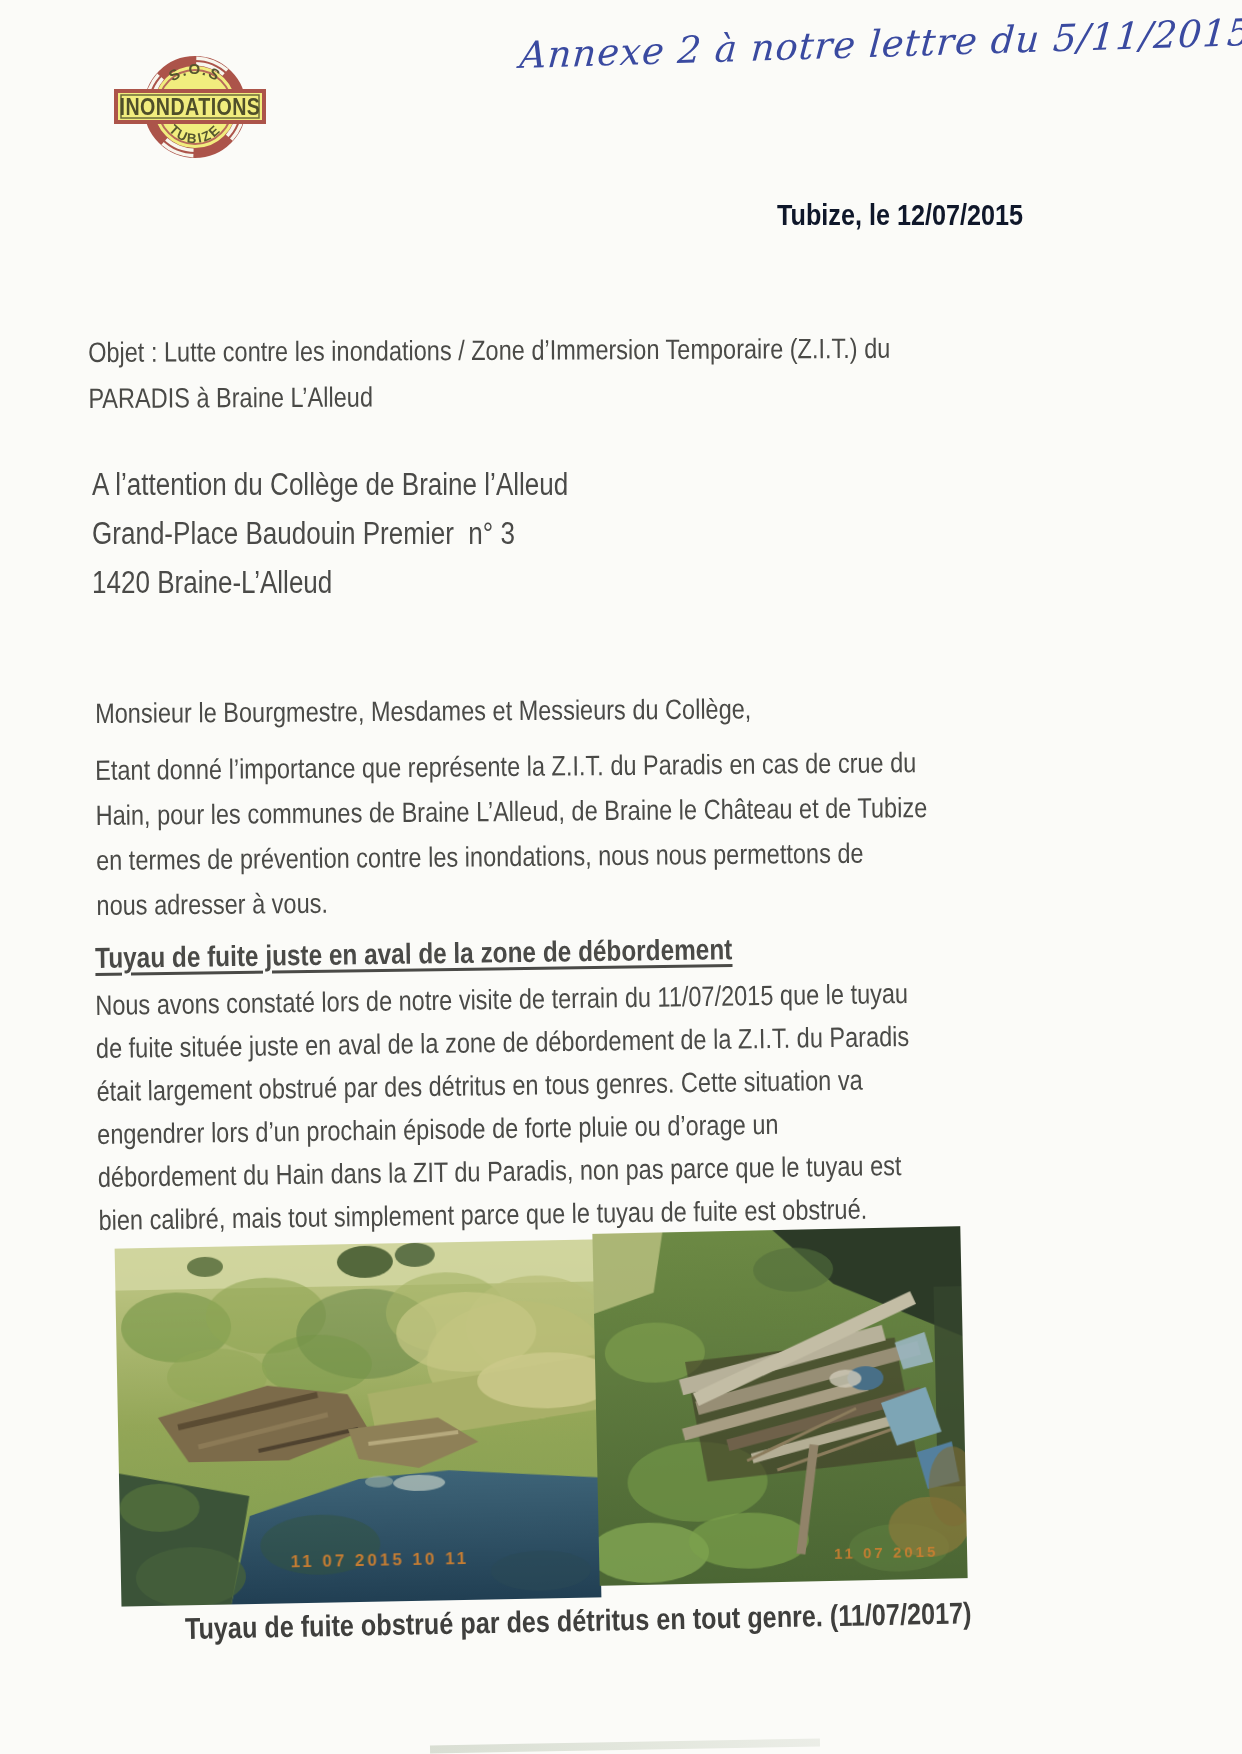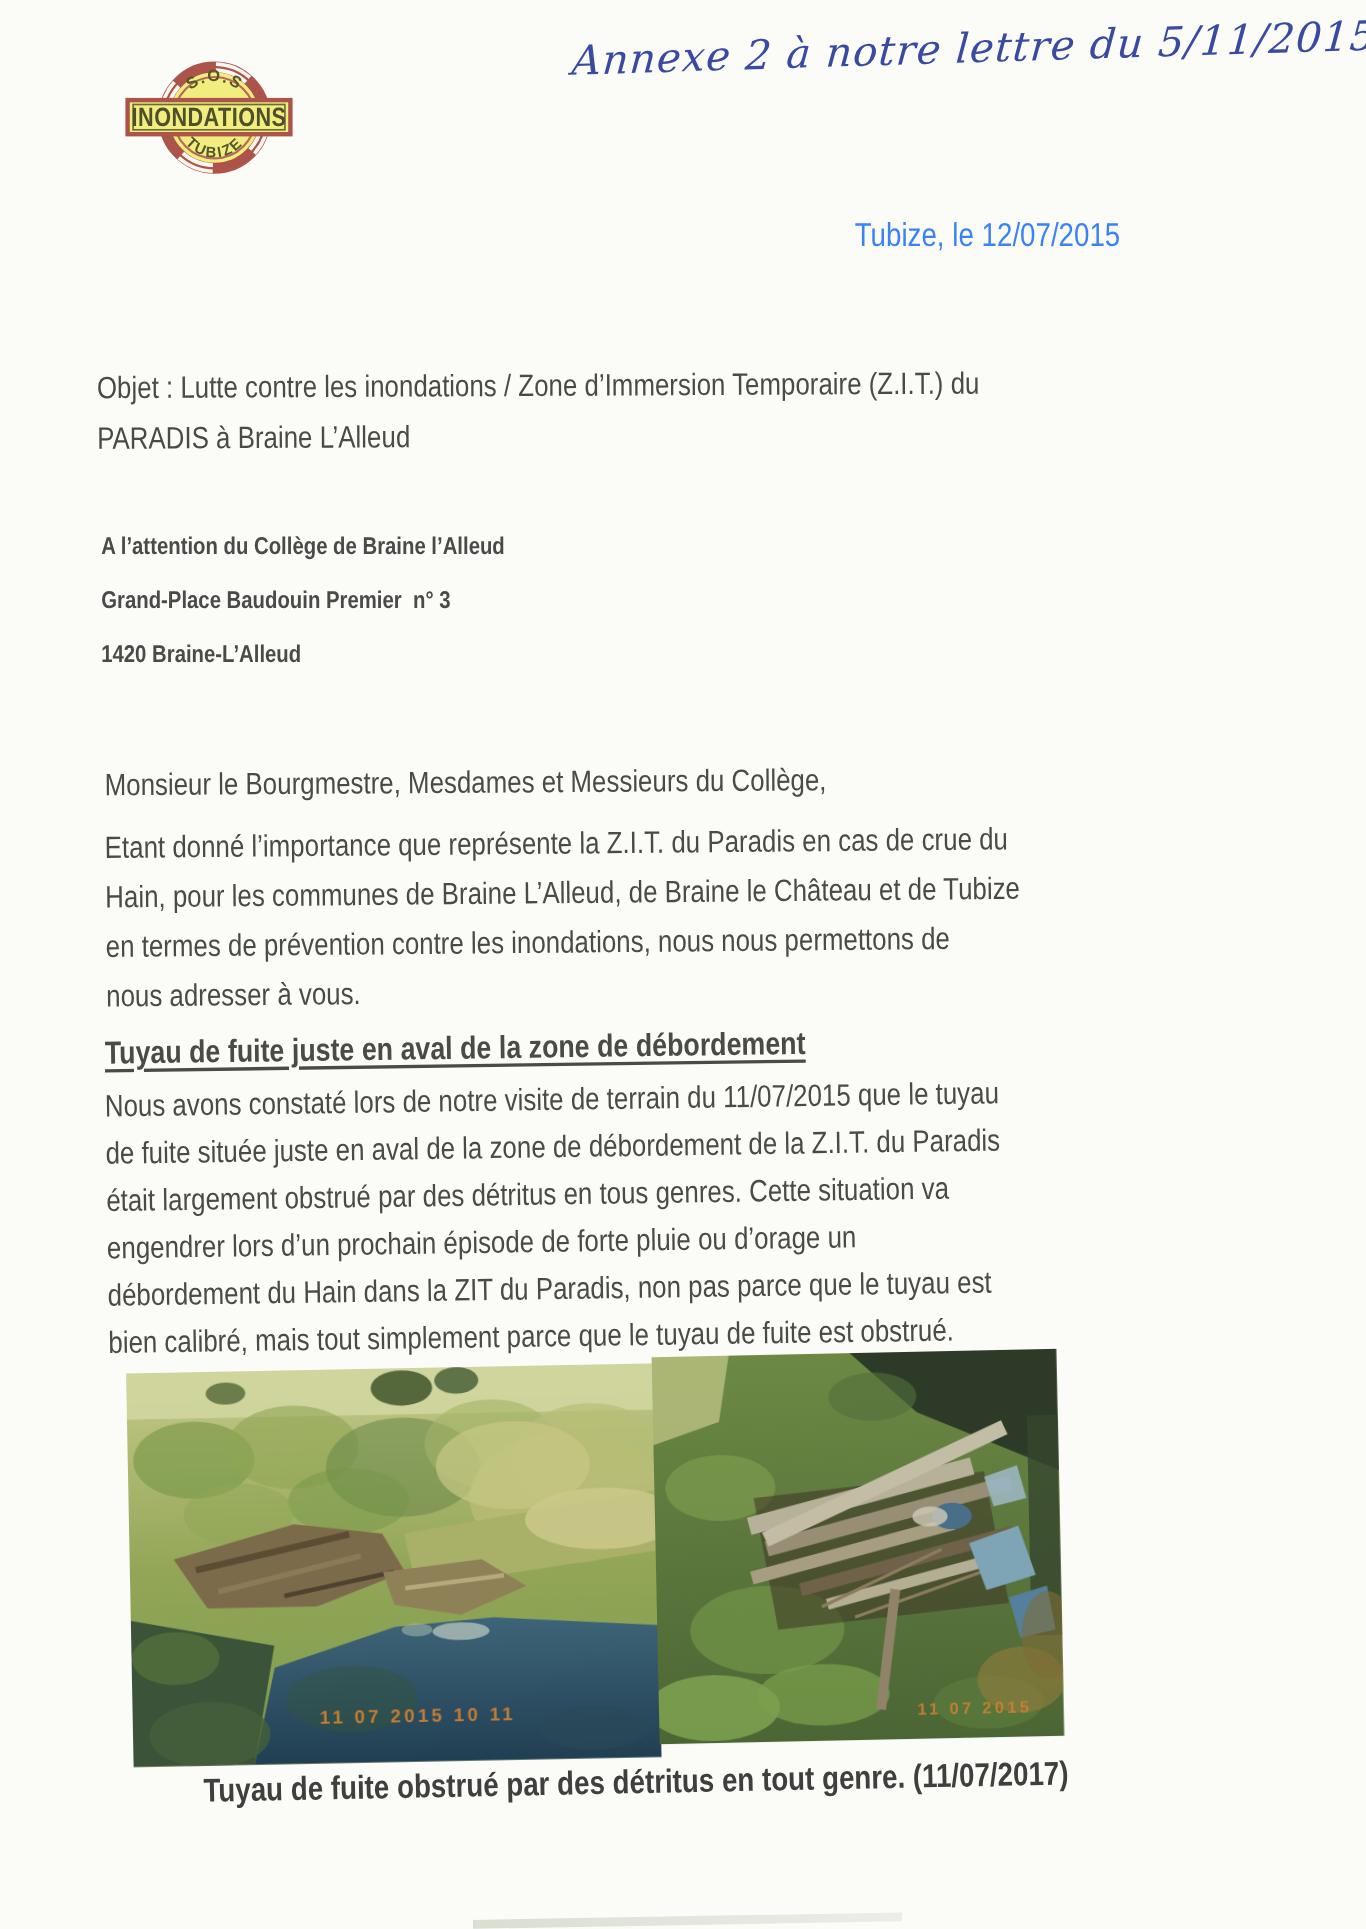--- a/index.html
+++ b/index.html
@@ -9,23 +9,23 @@
     font-family:"Liberation Sans", sans-serif; color:#4a4a47;
   }
   .abs{position:absolute;}
   .line{white-space:pre; transform:scaleX(0.84); transform-origin:0 50%;}
   
   .hand{
     font-family:"DejaVu Serif", serif; font-style:italic;
     color:#3a4aa0; font-size:37px; letter-spacing:1px; white-space:pre;
     transform:rotate(-1.8deg) skewX(-6deg); transform-origin:0 50%;
   }
-  .dateline{font-size:30px; color:#3b82f6;}
+  .dateline{font-size:30px; color:#0f172a;font-weight:bold;}
   .subject{top:330px; left:88px; font-size:28px; line-height:46px; transform:rotate(-0.3deg); transform-origin:0 0;}
-  .recipient{top:472px; left:92px; font-size:22px; line-height:49px; font-weight:bold; color:#4a4a48;}
+  .recipient{top:460px; left:92px; font-size:31px; line-height:49px; font-weight:normal; color:#4a4a48;}
   .salutation{top:698px; left:95px; font-size:28px; transform:rotate(-0.4deg); transform-origin:0 0;}
   .para1{top:748px; left:95px; font-size:28px; line-height:45px; transform:rotate(-0.55deg); transform-origin:0 0;}
   .heading{top:942px; left:95px; font-size:29px; font-weight:bold; transform:rotate(-0.8deg); transform-origin:0 0;}
   .heading .line{text-decoration:underline; text-decoration-thickness:3px; text-underline-offset:5px;}
   .para2{top:984px; left:95px; font-size:28px; line-height:43px; transform:rotate(-0.85deg); transform-origin:0 0;}
   .photo{overflow:hidden; filter:saturate(1.05) blur(0.4px);}
   .caption{
     top:1612px; left:185px; font-size:30px; font-weight:bold; color:#3f3f3d;
     transform:rotate(-1.15deg); transform-origin:0 50%;
   }

